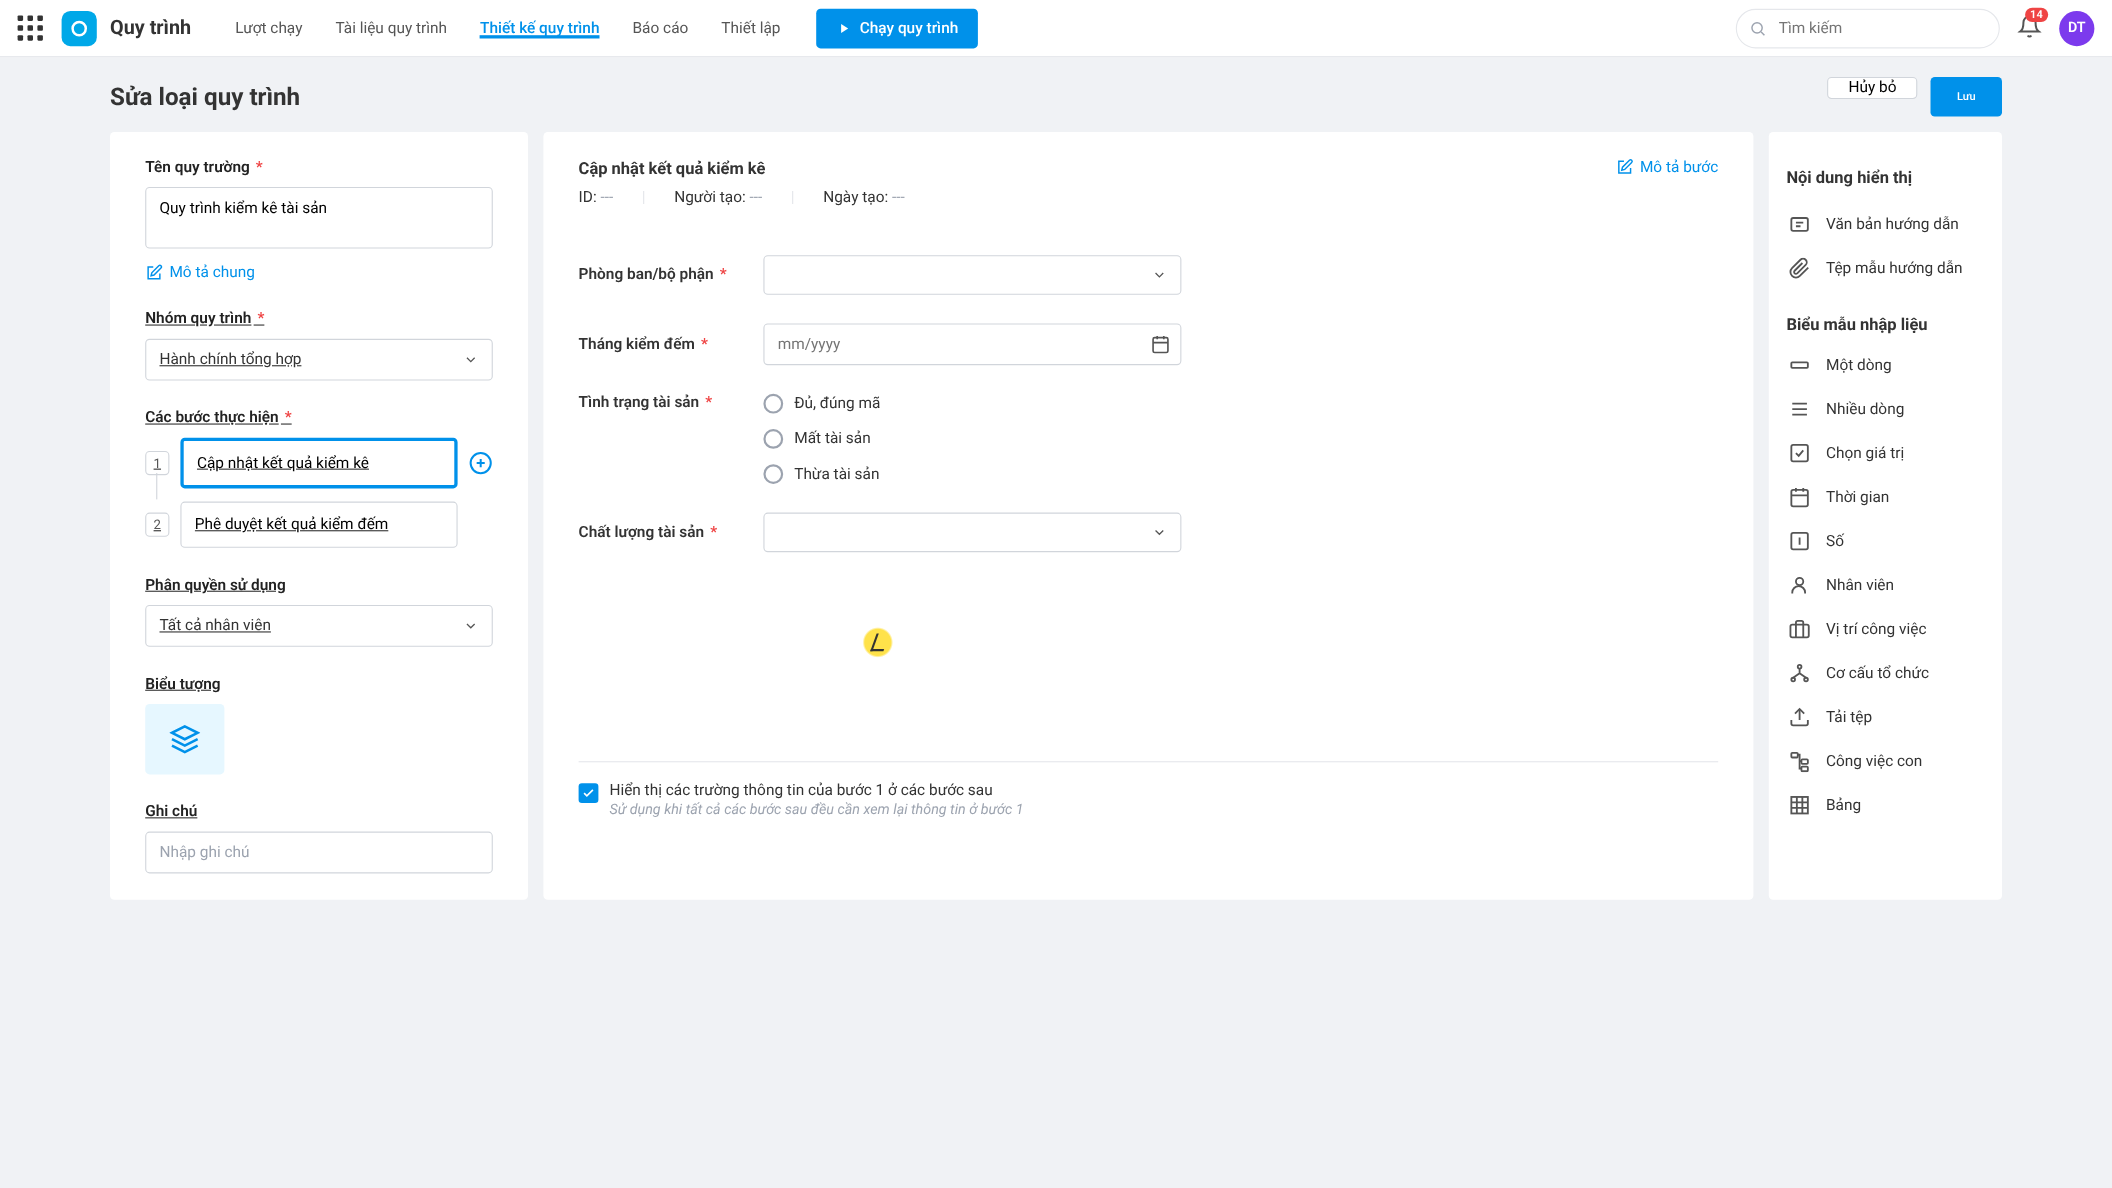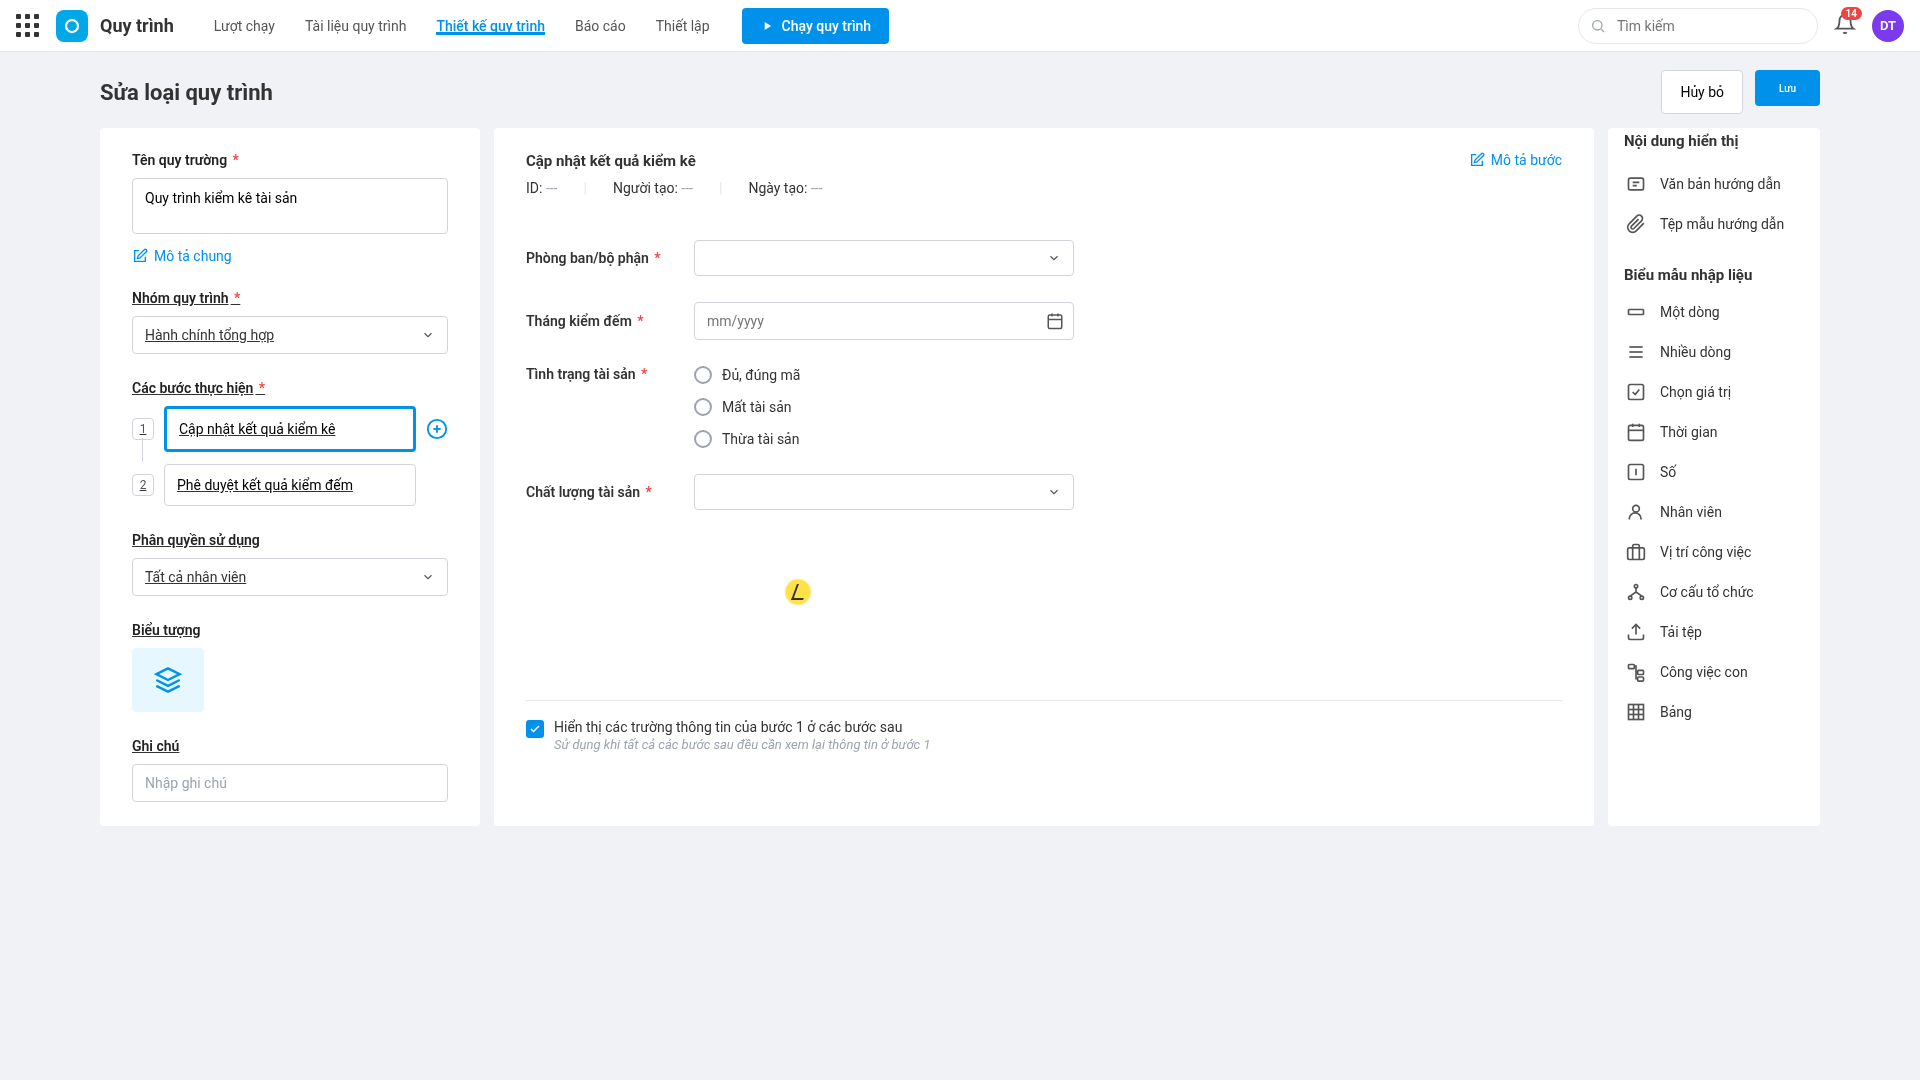--- a/index.html
+++ b/index.html
@@ -20,28 +20,28 @@
 .search-box input { width: 240px; height: 36px; border:1px solid #e5e7eb; border-radius:18px; padding: 0 14px 0 38px; font-size:14px; }
 .search-box svg { position:absolute; left:12px; top:10px; width:16px; height:16px; color:#9ca3af; }
 .bell { position:relative; cursor:pointer; }
 .bell svg { width:22px; height:22px; color:#555; }
 .badge { position:absolute; top:-6px; right:-6px; background:#ef4444; color:#fff; font-size:10px; border-radius:10px; padding:1px 5px; font-weight:600; }
 .avatar { width:32px; height:32px; border-radius:50%; background:#7c3aed; color:#fff; display:flex; align-items:center; justify-content:center; font-weight:600; font-size:13px; cursor:pointer; }
 
 .page-header { display:flex; align-items:center; padding: 18px 100px 14px; }
 .page-title { font-size: 22px; font-weight: 700; }
 .hdr-actions { margin-left:auto; display:flex; gap:12px; }
-.btn-cancel { background:#fff; border:1px solid #d1d5db; border-radius:4px; height:44px; padding:0 18px; cursor:pointer; font-size:14px; }
+.btn-cancel { background:#fff; border:1px solid #d1d5db; border-radius:4px; height:20px; padding:0 18px; cursor:pointer; font-size:14px; }
 .btn-save { background:#0091ea; color:#fff; border:none; border-radius:4px; height:36px; padding:0 24px; cursor:pointer; font-size:10px; font-weight:500; }
 
 .content { display:flex; gap:14px; padding: 0 100px 20px; }
 .card { background:#fff; border-radius:4px; padding: 24px 32px; }
 .left-col { width: 380px; flex-shrink:0; }
 .mid-col { flex:1; position:relative; }
-.right-col { width: 212px; flex-shrink:0; padding: 4px 16px; }
+.right-col { width: 212px; flex-shrink:0; padding: 32px 16px; }
 
 .field-label { font-weight:600; color:#222; margin-bottom:10px; display:block; }
 .req { color:#ef4444; margin-left:2px; }
 .text-input, .select-box { width:100%; border:1px solid #d1d5db; border-radius:4px; padding: 10px 12px; font-size:14px; background:#fff; }
 .text-input::placeholder { color:#9ca3af; }
 .select-box { display:flex; align-items:center; justify-content:space-between; cursor:pointer; }
 .multiline-pad { height:56px; }
 .link-desc { color:#0091ea; display:flex; gap:6px; cursor:pointer; margin-top:14px; font-size:14px; }
 .section-gap { margin-top: 26px; text-decoration: underline; }
 

